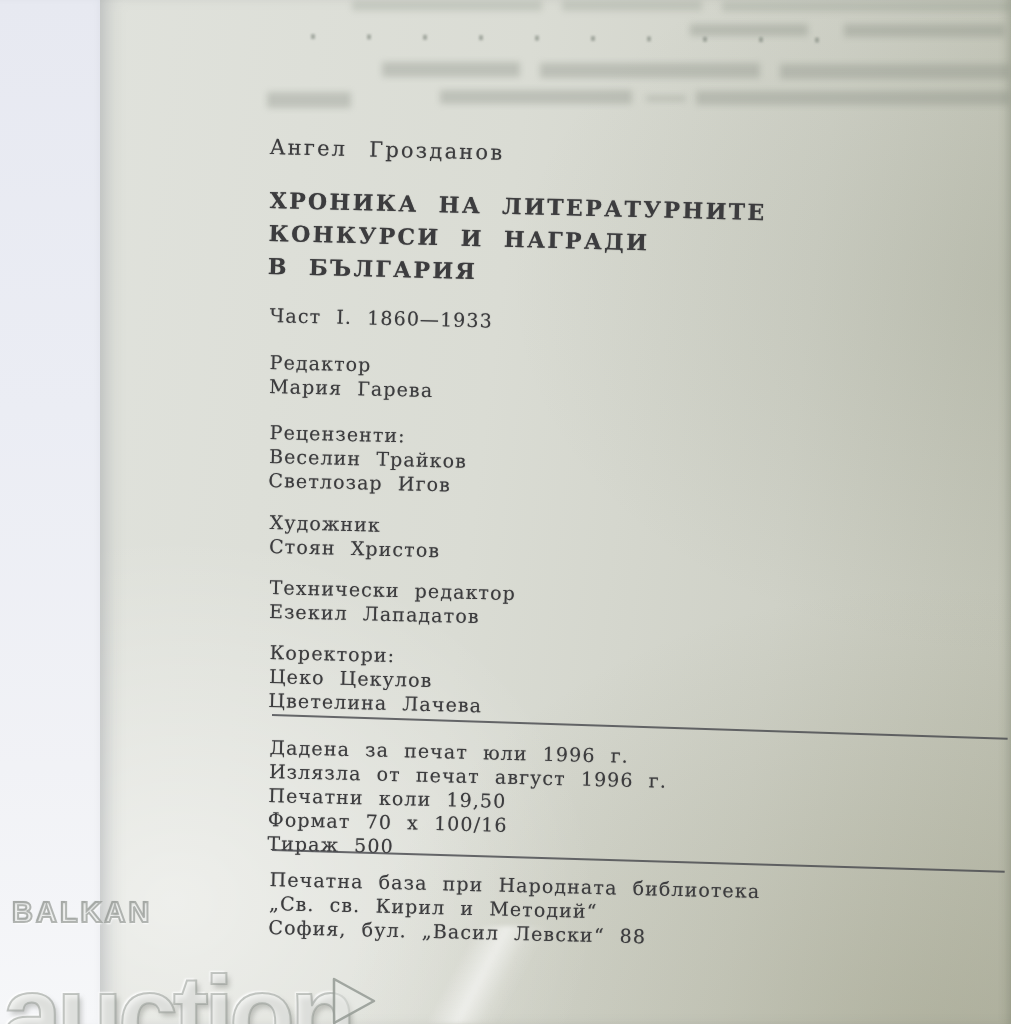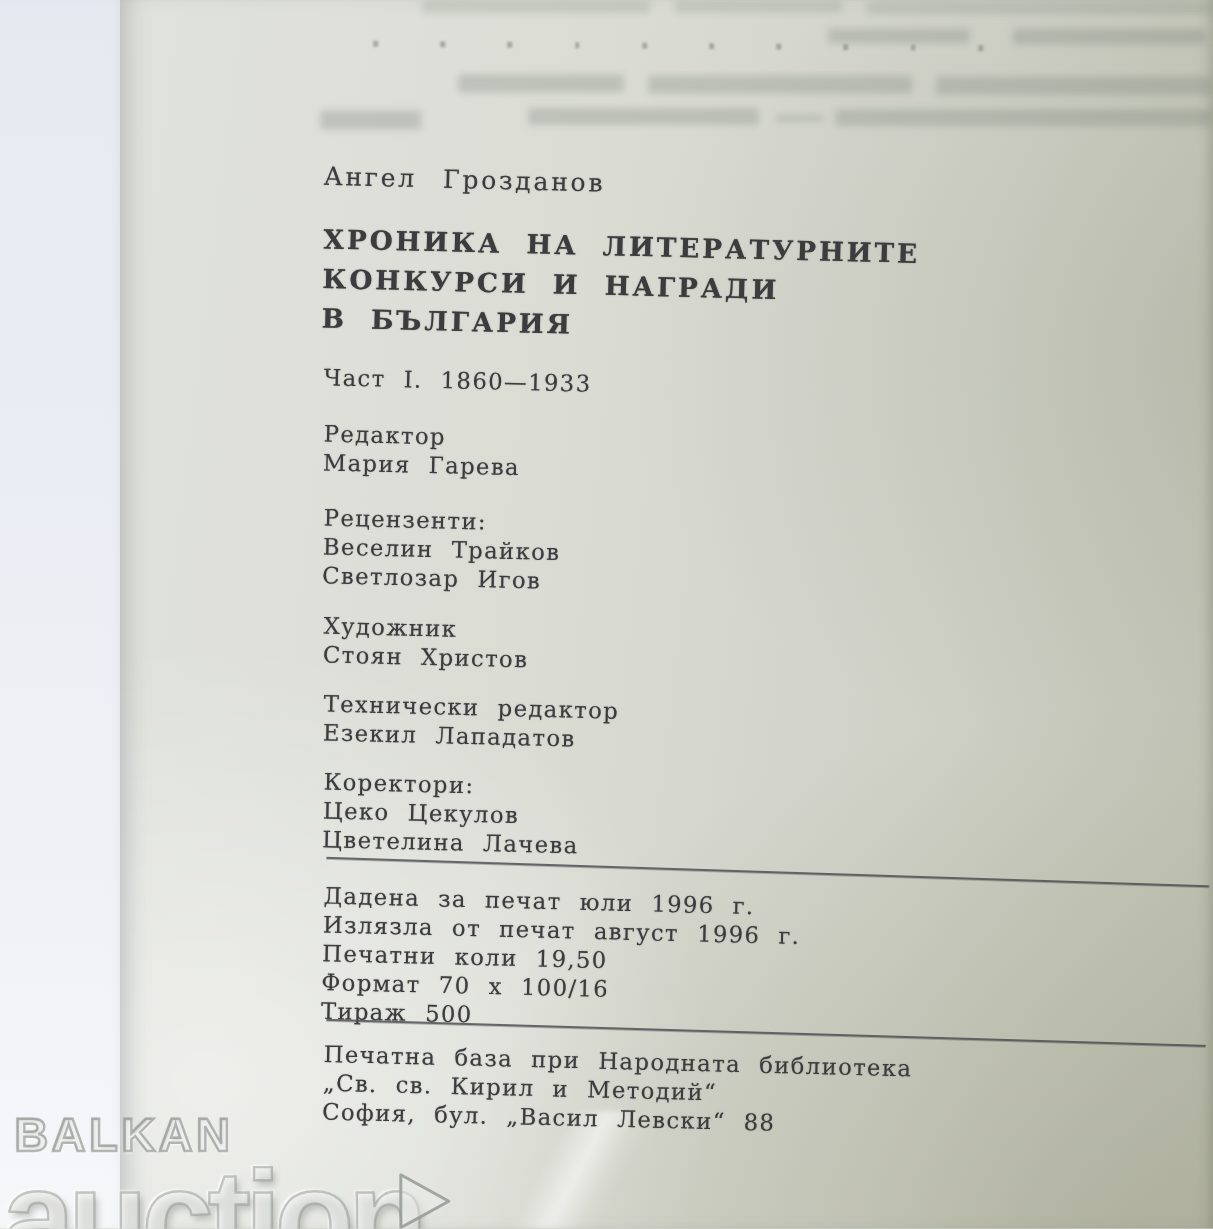--- a/index.html
+++ b/index.html
@@ -54,25 +54,24 @@
   .rule {
     position: absolute; left: 272px; height: 2px;
     background: rgba(72,73,78,0.82);
     transform-origin: left center; filter: blur(0.4px);
   }
   .rule-1 { top: 714px; width: 736px; transform: rotate(1.85deg); }
   .rule-2 { top: 849px; width: 733px; transform: rotate(1.7deg); }
   
   .wm { position: absolute; font-family: "Liberation Sans", sans-serif; font-weight: bold; user-select: none; }
   .wm-balkan {
-    left: 12px; top: 898px; font-size: 39px; letter-spacing: 3px; line-height: 1;
+    left: 12px; top: 898px; font-size: 29px; letter-spacing: 3px; line-height: 1;
     color: rgba(228,231,227,0.40);
     -webkit-text-stroke: 2px rgba(148,152,148,0.70);
     text-shadow: 1px 2px 2px rgba(255,255,255,0.85), -1px -1px 1px rgba(118,122,118,0.35);
-    margin-top: 29px;
   }
   .wm-auction {
     left: 2px; top: 960px; font-size: 108px; letter-spacing: -5px; line-height: 1;
     color: rgba(233,235,231,0.60);
     -webkit-text-stroke: 2px rgba(150,155,150,0.55);
     text-shadow: 3px 4px 5px rgba(108,112,106,0.35), -2px -2px 2px rgba(255,255,255,0.85);
   }
   .wm-play { position: absolute; left: 330px; top: 976px; width: 48px; height: 48px; }
 </style>
 </head>

